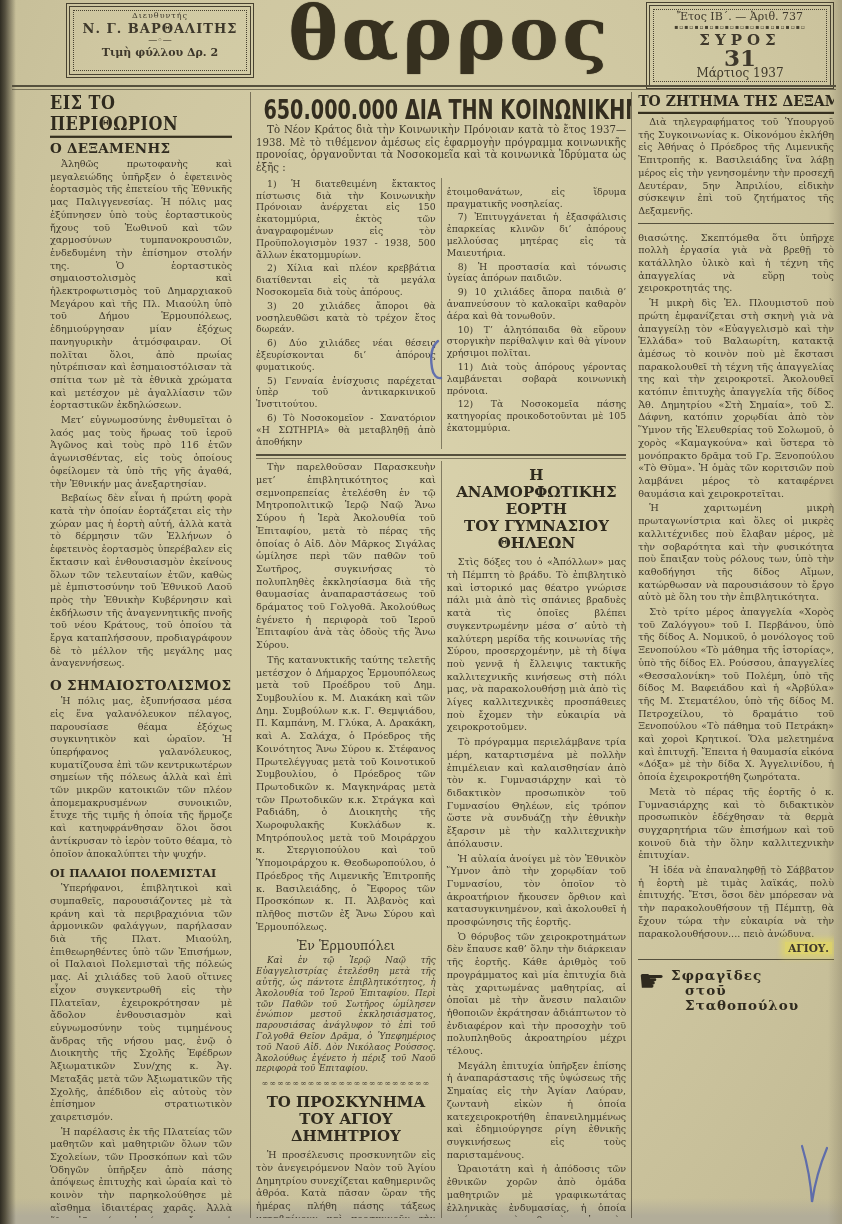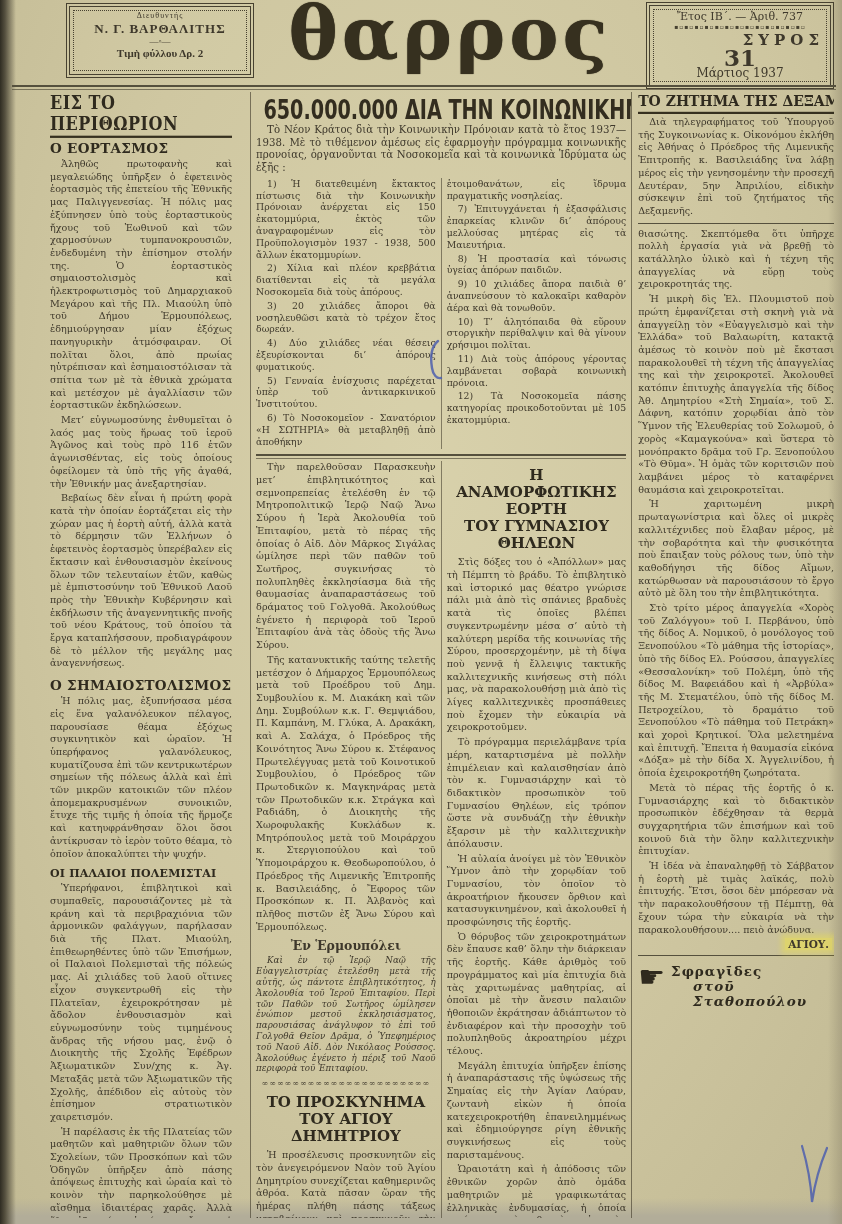--- a/index.html
+++ b/index.html
@@ -9,73 +9,73 @@
     background:
       linear-gradient(90deg,#2f2c22 0px,#55503f 5px,rgba(85,80,63,0) 16px),
       linear-gradient(270deg,rgba(150,142,115,.55) 0px,rgba(150,142,115,0) 14px),
       linear-gradient(0deg,#b2ad99 0px,#b2ad99 8px,rgba(178,173,153,0) 26px),
       radial-gradient(ellipse at 50% 38%,#d8d1ab 0%,#cfc7a1 55%,#c2ba94 100%);
   }
   
   .masthead{position:absolute;top:0;left:20px;right:8px;height:86px;display:flex;align-items:flex-start;}
   .mbox{border:4px double #474130;outline:1px dotted #474130;outline-offset:-8px;
         background:rgba(255,250,225,.06);text-align:center;padding:4px 6px 5px;}
-  .mbox.leftbox{margin:3px 0 0 46px;width:168px;height:58px;font-family:Liberation Serif, serif;}
+  .mbox.leftbox{margin:3px 0 0 46px;width:168px;height:58px;}
   .mbox.rightbox{margin:2px 0 0 auto;width:168px;height:70px;}
   .mbox-small{font-size:8px;letter-spacing:1px;}
   .mbox-name{font-size:13px;font-weight:bold;letter-spacing:1px;margin-top:1px;}
   .mbox-div{font-size:9px;line-height:8px;}
   .mbox-price{font-size:11px;font-weight:bold;margin-top:2px;}
   .mbox-issue{font-size:11px;}
   .mbox-orn{font-size:6px;letter-spacing:1px;line-height:7px;color:#474130;}
-  .mbox-city{font-size:15px;font-weight:bold;letter-spacing:5px;margin-top:1px;text-align:right;}
+  .mbox-city{font-size:15px;font-weight:bold;letter-spacing:5px;margin-top:1px;}
   .mbox-day{font-size:23px;font-weight:bold;line-height:17px;}
   .mbox-date{font-size:12px;}
   .paper-title{
     flex:1;text-align:center;font-size:74px;line-height:76px;font-weight:bold;
     letter-spacing:4px;color:#36301f;transform:scaleY(.98);margin-top:-4px;
     text-shadow:0 0 1px #36301f;
   }
   .mast-rule{position:absolute;top:85px;left:12px;right:6px;border-top:2px solid #55503d;border-bottom:1px solid rgba(85,80,61,.7);height:2px;}
   
   .cols{position:absolute;top:92px;left:50px;right:8px;bottom:6px;display:flex;}
   .col{overflow:hidden;}
   .col-left{width:186px;padding-right:18px;border-right:1px solid rgba(71,65,48,.65);}
   .col-mid{width:378px;padding:0 5px;}
   .col-right{width:200px;padding-left:6px;border-left:1px solid rgba(71,65,48,.65);}
   p.b{font-size:9.6px;line-height:12.7px;text-align:justify;text-indent:11px;margin:0 0 2px;}
-  p.frag{text-indent:0;}
+  p.frag{text-indent:0;margin-top:8px;}
   .kicker{font-size:16px;font-weight:bold;letter-spacing:.5px;border-bottom:2.5px solid #36301f;
           padding-bottom:1px;margin:0 0 4px;transform:scaleY(1.12);transform-origin:left top;color:#2f2a1e;}
   .h3{font-size:13.5px;font-weight:bold;margin:7px 0 2px;color:#2f2a1e;letter-spacing:.3px;}
   .h3.small{font-size:11px;letter-spacing:.2px;}
   .h2{font-size:15px;font-weight:bold;text-align:center;line-height:17px;margin:6px 0 4px;color:#2f2a1e;}
   .headline{font-family:"DejaVu Sans",sans-serif;font-size:20px;font-weight:bold;text-align:center;
             margin:2px 0 6px;letter-spacing:0;transform:scale(.96,1.3);transform-origin:center top;color:#332d1f;white-space:nowrap;}
   .intro p.b{font-size:10.2px;}
   .list-split{display:flex;margin-top:3px;}
   .list-colL{width:50%;padding-right:5px;border-right:1px solid rgba(71,65,48,.6);}
   .list-colR{width:50%;padding-left:5px;}
   .list-split p.b{font-size:9.3px;line-height:11.8px;}
   .mid-rule{border-top:2px solid #55503d;border-bottom:1px solid rgba(85,80,61,.7);height:2px;margin:5px 0 2px;}
   .split{display:flex;}
   .subcolL{width:50%;padding-right:5px;border-right:1px solid rgba(71,65,48,.6);}
   .subcolR{width:50%;padding-left:5px;}
-  .subhead{font-size:12.5px;font-weight:bold;text-align:center;margin:5px 0 2px;}
+  .subhead{font-size:12.5px;font-weight:normal;text-align:center;margin:5px 0 2px;}
   .smallprint p.b{font-size:8.7px;line-height:10.8px;font-style:italic;}
   .ornament{text-align:center;font-size:8px;letter-spacing:1px;color:#4a4435;margin:5px 0 2px;line-height:9px;}
   .rh{font-size:14px;font-weight:bold;text-align:center;border-bottom:2.5px solid #36301f;
       padding-bottom:2px;margin:0 0 4px;transform:scaleY(1.1);transform-origin:center top;color:#2f2a1e;white-space:nowrap;}
   .rsep{border-top:1.5px solid #55503d;margin:5px 0 4px;}
   .sig-line{text-align:right;font-size:10.5px;font-weight:bold;margin:2px 2px 0 0;}
   .hl{background:rgba(235,224,80,.6);box-shadow:0 0 5px 4px rgba(235,224,80,.45);padding:0 3px;}
   .stamp-ad{display:flex;align-items:flex-start;margin-top:8px;}
   .hand{font-family:"DejaVu Sans",sans-serif;font-size:30px;line-height:26px;color:#2f2a1e;margin-right:6px;}
   .stamp-lines{font-size:13.5px;font-weight:bold;letter-spacing:1px;line-height:15px;color:#2f2a1e;}
-  .stamp-lines .l2{margin-left:22px;font-style:italic;}
+  .stamp-lines .l2{margin-left:14px;}
   .pen{position:absolute;pointer-events:none;}
 </style>
 </head>
 <body>
 
 <div class="page">
 
   <div class="masthead">
     <div class="mbox leftbox">
       <div class="mbox-small">Διευθυντής</div>
@@ -91,21 +91,21 @@
       <div class="mbox-day">31</div>
       <div class="mbox-date">Μάρτιος 1937</div>
     </div>
   </div>
   <div class="mast-rule"></div>
 
   <div class="cols">
 
     <div class="col col-left">
       <div class="kicker">ΕΙΣ ΤΟ ΠΕΡΙΘΩΡΙΟΝ</div>
-      <div class="h3">Ο ΕΟΡΤΑΣΜΟΣ</div>
+      <div class="h3">Ο ΔΕΞΑΜΕΝΗΣ</div>
       <p class="b">Ἀληθῶς πρωτοφανὴς καὶ μεγαλειώδης ὑπῆρξεν ὁ ἐφετεινὸς ἑορτασμὸς τῆς ἐπετείου τῆς Ἐθνικῆς μας Παλιγγενεσίας. Ἡ πόλις μας ἐξύπνησεν ὑπὸ τοὺς ἑορταστικοὺς ἤχους τοῦ Ἑωθινοῦ καὶ τῶν χαρμοσύνων τυμπανοκρουσιῶν, ἐνδεδυμένη τὴν ἐπίσημον στολήν της. Ὁ ἑορταστικὸς σημαιοστολισμὸς καὶ ἠλεκτροφωτισμὸς τοῦ Δημαρχιακοῦ Μεγάρου καὶ τῆς Πλ. Μιαούλη ὑπὸ τοῦ Δήμου Ἑρμουπόλεως, ἐδημιούργησαν μίαν ἐξόχως πανηγυρικὴν ἀτμόσφαιραν. Οἱ πολῖται ὅλοι, ἀπὸ πρωίας ηὐτρέπισαν καὶ ἐσημαιοστόλισαν τὰ σπίτια των μὲ τὰ ἐθνικὰ χρώματα καὶ μετέσχον μὲ ἀγαλλίασιν τῶν ἑορταστικῶν ἐκδηλώσεων.</p>
       <p class="b">Μετ’ εὐγνωμοσύνης ἐνθυμεῖται ὁ λαός μας τοὺς ἥρωας τοῦ ἱεροῦ Ἀγῶνος καὶ τοὺς πρὸ 116 ἐτῶν ἀγωνισθέντας, εἰς τοὺς ὁποίους ὀφείλομεν τὰ ὑπὸ τῆς γῆς ἀγαθά, τὴν Ἐθνικήν μας ἀνεξαρτησίαν.</p>
       <p class="b">Βεβαίως δὲν εἶναι ἡ πρώτη φορὰ κατὰ τὴν ὁποίαν ἑορτάζεται εἰς τὴν χώραν μας ἡ ἑορτὴ αὐτή, ἀλλὰ κατὰ τὸ δέρμησιν τῶν Ἑλλήνων ὁ ἐφετεινὸς ἑορτασμὸς ὑπερέβαλεν εἰς ἔκτασιν καὶ ἐνθουσιασμὸν ἐκείνους ὅλων τῶν τελευταίων ἐτῶν, καθὼς μὲ ἐμπιστοσύνην τοῦ Ἐθνικοῦ Λαοῦ πρὸς τὴν Ἐθνικὴν Κυβέρνησιν καὶ ἐκδήλωσιν τῆς ἀναγεννητικῆς πνοῆς τοῦ νέου Κράτους, τοῦ ὁποίου τὰ ἔργα καταπλήσσουν, προδιαγράφουν δὲ τὸ μέλλον τῆς μεγάλης μας ἀναγεννήσεως.</p>
       <div class="h3">Ο ΣΗΜΑΙΟΣΤΟΛΙΣΜΟΣ</div>
       <p class="b">Ἡ πόλις μας, ἐξυπνήσασα μέσα εἰς ἕνα γαλανόλευκον πέλαγος, παρουσίασε θέαμα ἐξόχως συγκινητικὸν καὶ ὡραῖον. Ἡ ὑπερήφανος γαλανόλευκος, κυματίζουσα ἐπὶ τῶν κεντρικωτέρων σημείων τῆς πόλεως ἀλλὰ καὶ ἐπὶ τῶν μικρῶν κατοικιῶν τῶν πλέον ἀπομεμακρυσμένων συνοικιῶν, ἔτυχε τῆς τιμῆς ἡ ὁποία τῆς ἥρμοζε καὶ κατηυφράνθησαν ὅλοι ὅσοι ἀντίκρυσαν τὸ ἱερὸν τοῦτο θέαμα, τὸ ὁποῖον ἀποκαλύπτει τὴν ψυχήν.</p>
       <div class="h3 small">ΟΙ ΠΑΛΑΙΟΙ ΠΟΛΕΜΙΣΤΑΙ</div>
       <p class="b">Ὑπερήφανοι, ἐπιβλητικοὶ καὶ συμπαθεῖς, παρουσιάζοντες μὲ τὰ κράνη καὶ τὰ περιβραχιόνια τῶν ἁρμονικῶν φαλάγγων, παρήλασαν διὰ τῆς Πλατ. Μιαούλη, ἐπιθεωρηθέντες ὑπὸ τῶν Ἐπισήμων, οἱ Παλαιοὶ Πολεμισταὶ τῆς πόλεώς μας. Αἱ χιλιάδες τοῦ λαοῦ οἵτινες εἶχον συγκεντρωθῆ εἰς τὴν Πλατεῖαν, ἐχειροκρότησαν μὲ ἄδολον ἐνθουσιασμὸν καὶ εὐγνωμοσύνην τοὺς τιμημένους ἄνδρας τῆς νήσου μας, ἐνῷ ὁ Διοικητὴς τῆς Σχολῆς Ἐφέδρων Ἀξιωματικῶν Συν/χης κ. Ἁγ. Μεταξᾶς μετὰ τῶν Ἀξιωματικῶν τῆς Σχολῆς, ἀπέδιδον εἰς αὐτοὺς τὸν ἐπίσημον στρατιωτικὸν χαιρετισμόν.</p>
       <p class="b">Ἡ παρέλασις ἐκ τῆς Πλατείας τῶν μαθητῶν καὶ μαθητριῶν ὅλων τῶν Σχολείων, τῶν Προσκόπων καὶ τῶν Ὁδηγῶν ὑπῆρξεν ἀπὸ πάσης ἀπόψεως ἐπιτυχὴς καὶ ὡραία καὶ τὸ κοινὸν τὴν παρηκολούθησε μὲ αἴσθημα ἰδιαιτέρας χαρᾶς. Ἀλλὰ ὅλως ἰδιαιτέραν ἐντύπωσιν ἔκαμεν ἡ ἐμφάνισις καὶ τὸ παράστημα τῶν μικρῶν καὶ συμπαθῶν τροφίμων τῆς Ἀναμορφωτικῆς Σχολῆς, τὰ ὁποῖα ἐχειροκροτήθησαν ἀπὸ τὰ πλήθη μὲ πραγματικὸν ἐνθουσιασμόν. Οἱ διευθύνοντες τὴν Σχολὴν αὐτὴν καὶ ὅσοι εἰργάσθησαν διὰ τὴν διαπαιδαγώγησιν καὶ τὴν ἐξημέρωσιν τῶν τροφίμων της, δικαιοῦνται θερμῶν συγχαρητηρίων.</p>
 
     </div>
@@ -114,21 +114,21 @@
       <div>
         <div class="headline">650.000.000 ΔΙΑ ΤΗΝ ΚΟΙΝΩΝΙΚΗΝ ΠΡΟΝΟΙΑΝ</div>
         <div class="intro">
             <p class="b">Τὸ Νέον Κράτος διὰ τὴν Κοινωνικὴν Πρόνοιαν κατὰ τὸ ἔτος 1937—1938. Μὲ τὸ τιθέμενον ἀμέσως εἰς ἐφαρμογὴν πρόγραμμα κοινωνικῆς προνοίας, ὀργανοῦνται τὰ Νοσοκομεῖα καὶ τὰ κοινωνικὰ Ἱδρύματα ὡς ἑξῆς :</p>
           </div>
         <div class="list-split">
           <div class="list-colL">
             <p class="b">1) Ἡ διατεθειμένη ἔκτακτος πίστωσις διὰ τὴν Κοινωνικὴν Πρόνοιαν ἀνέρχεται εἰς 150 ἑκατομμύρια, ἐκτὸς τῶν ἀναγραφομένων εἰς τὸν Προϋπολογισμὸν 1937 - 1938, 500 ἄλλων ἑκατομμυρίων.</p>
             <p class="b">2) Χίλια καὶ πλέον κρεββάτια διατίθενται εἰς τὰ μεγάλα Νοσοκομεῖα διὰ τοὺς ἀπόρους.</p>
             <p class="b">3) 20 χιλιάδες ἄποροι θὰ νοσηλευθῶσι κατὰ τὸ τρέχον ἔτος δωρεάν.</p>
-            <p class="b">4) Δύο χιλιάδες νέαι θέσεις ἐξευρίσκονται δι’ ἀπόρους φυματικούς.</p>
+            <p class="b">6) Δύο χιλιάδες νέαι θέσεις ἐξευρίσκονται δι’ ἀπόρους φυματικούς.</p>
             <p class="b">5) Γενναία ἐνίσχυσις παρέχεται ὑπὲρ τοῦ ἀντικαρκινικοῦ Ἰνστιτούτου.</p>
             <p class="b">6) Τὸ Νοσοκομεῖον - Σανατόριον «Η ΣΩΤΗΡΙΑ» θὰ μεταβληθῇ ἀπὸ ἀποθήκην</p>
           </div>
           <div class="list-colR">
             <p class="b frag">ἑτοιμοθανάτων, εἰς ἵδρυμα πραγματικῆς νοσηλείας.</p>
             <p class="b">7) Ἐπιτυγχάνεται ἡ ἐξασφάλισις ἐπαρκείας κλινῶν δι’ ἀπόρους μελλούσας μητέρας εἰς τὰ Μαιευτήρια.</p>
             <p class="b">8) Ἡ προστασία καὶ τόνωσις ὑγείας ἀπόρων παιδιῶν.</p>
             <p class="b">9) 10 χιλιάδες ἄπορα παιδιὰ θ’ ἀναπνεύσουν τὸ καλοκαῖρι καθαρὸν ἀέρα καὶ θὰ τονωθοῦν.</p>
             <p class="b">10) Τ’ ἀλητόπαιδα θὰ εὕρουν στοργικὴν περίθαλψιν καὶ θὰ γίνουν χρήσιμοι πολῖται.</p>
             <p class="b">11) Διὰ τοὺς ἀπόρους γέροντας λαμβάνεται σοβαρὰ κοινωνικὴ πρόνοια.</p>

